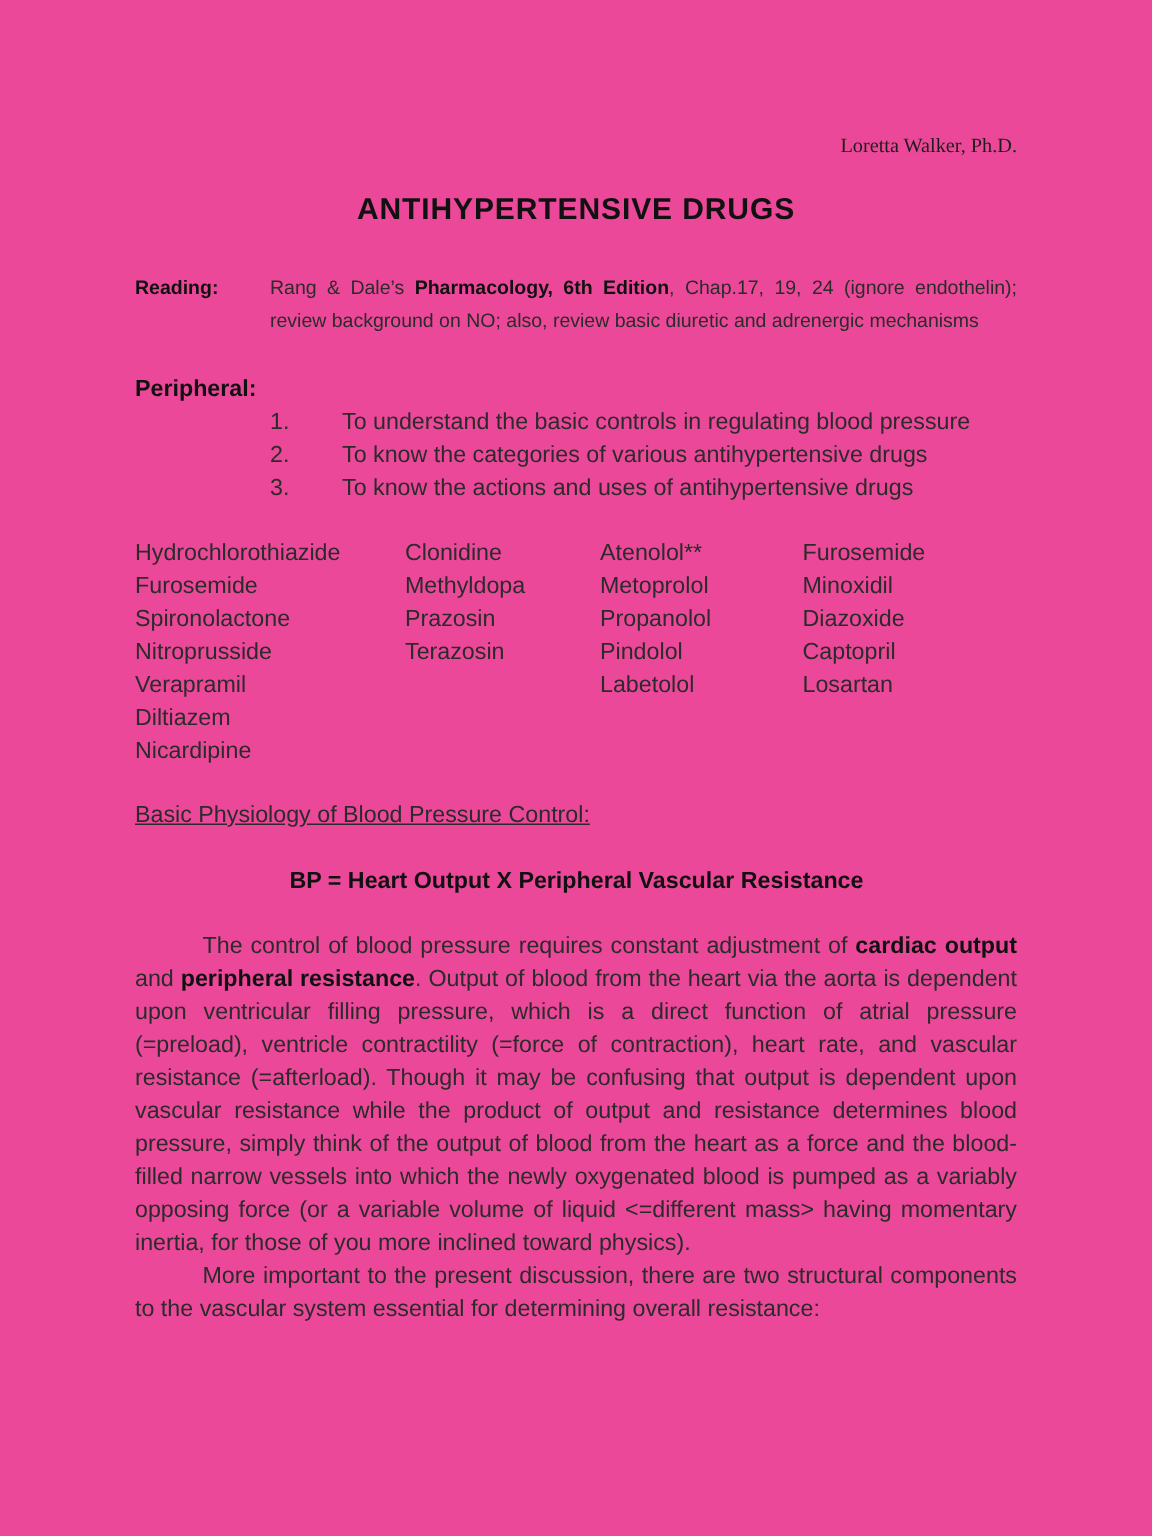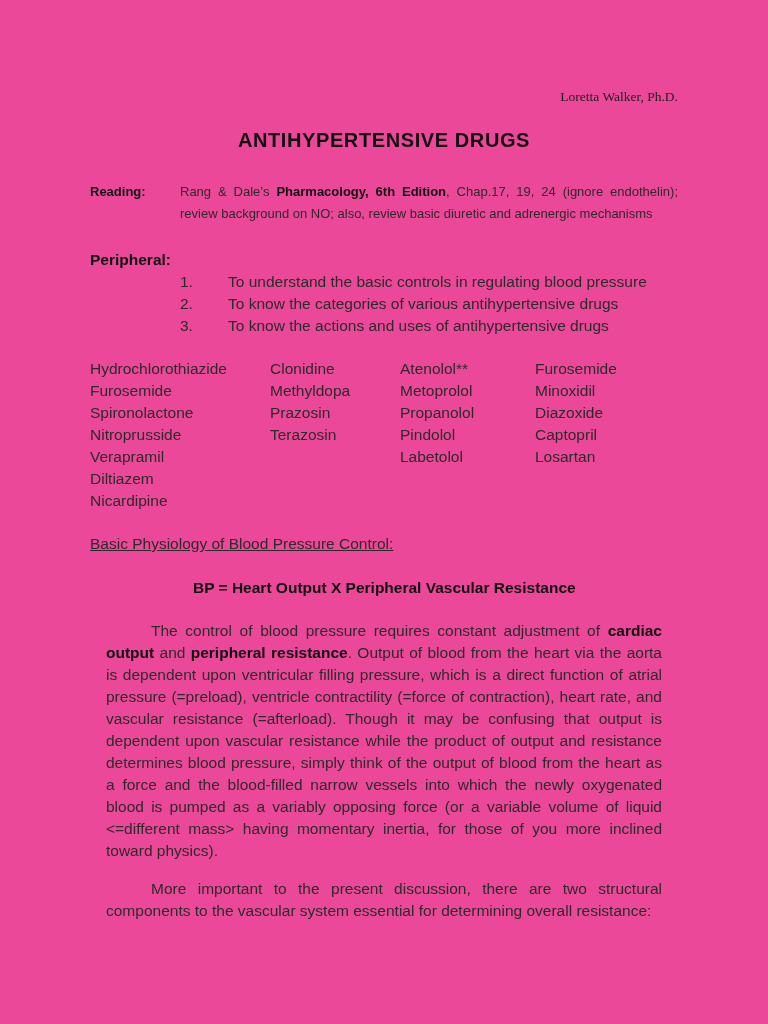--- a/index.html
+++ b/index.html
@@ -53,21 +53,21 @@
     margin-top:22px;
     padding-left:103px;
     font-weight:bold;
     font-size:15.5px; line-height:22px;
     color:#111;
   }
   .body-para {
     font-size:15.5px; line-height:22px;
     text-align:justify;
     text-indent:45px;
-    margin:16px;
+    margin:0;
   }
   .body-para.first { margin-top:21px; }
   .b { font-weight:bold; color:#111; }
 </style>
 </head>
 <body>
 
 <div class="page">
   <div class="content">
 

